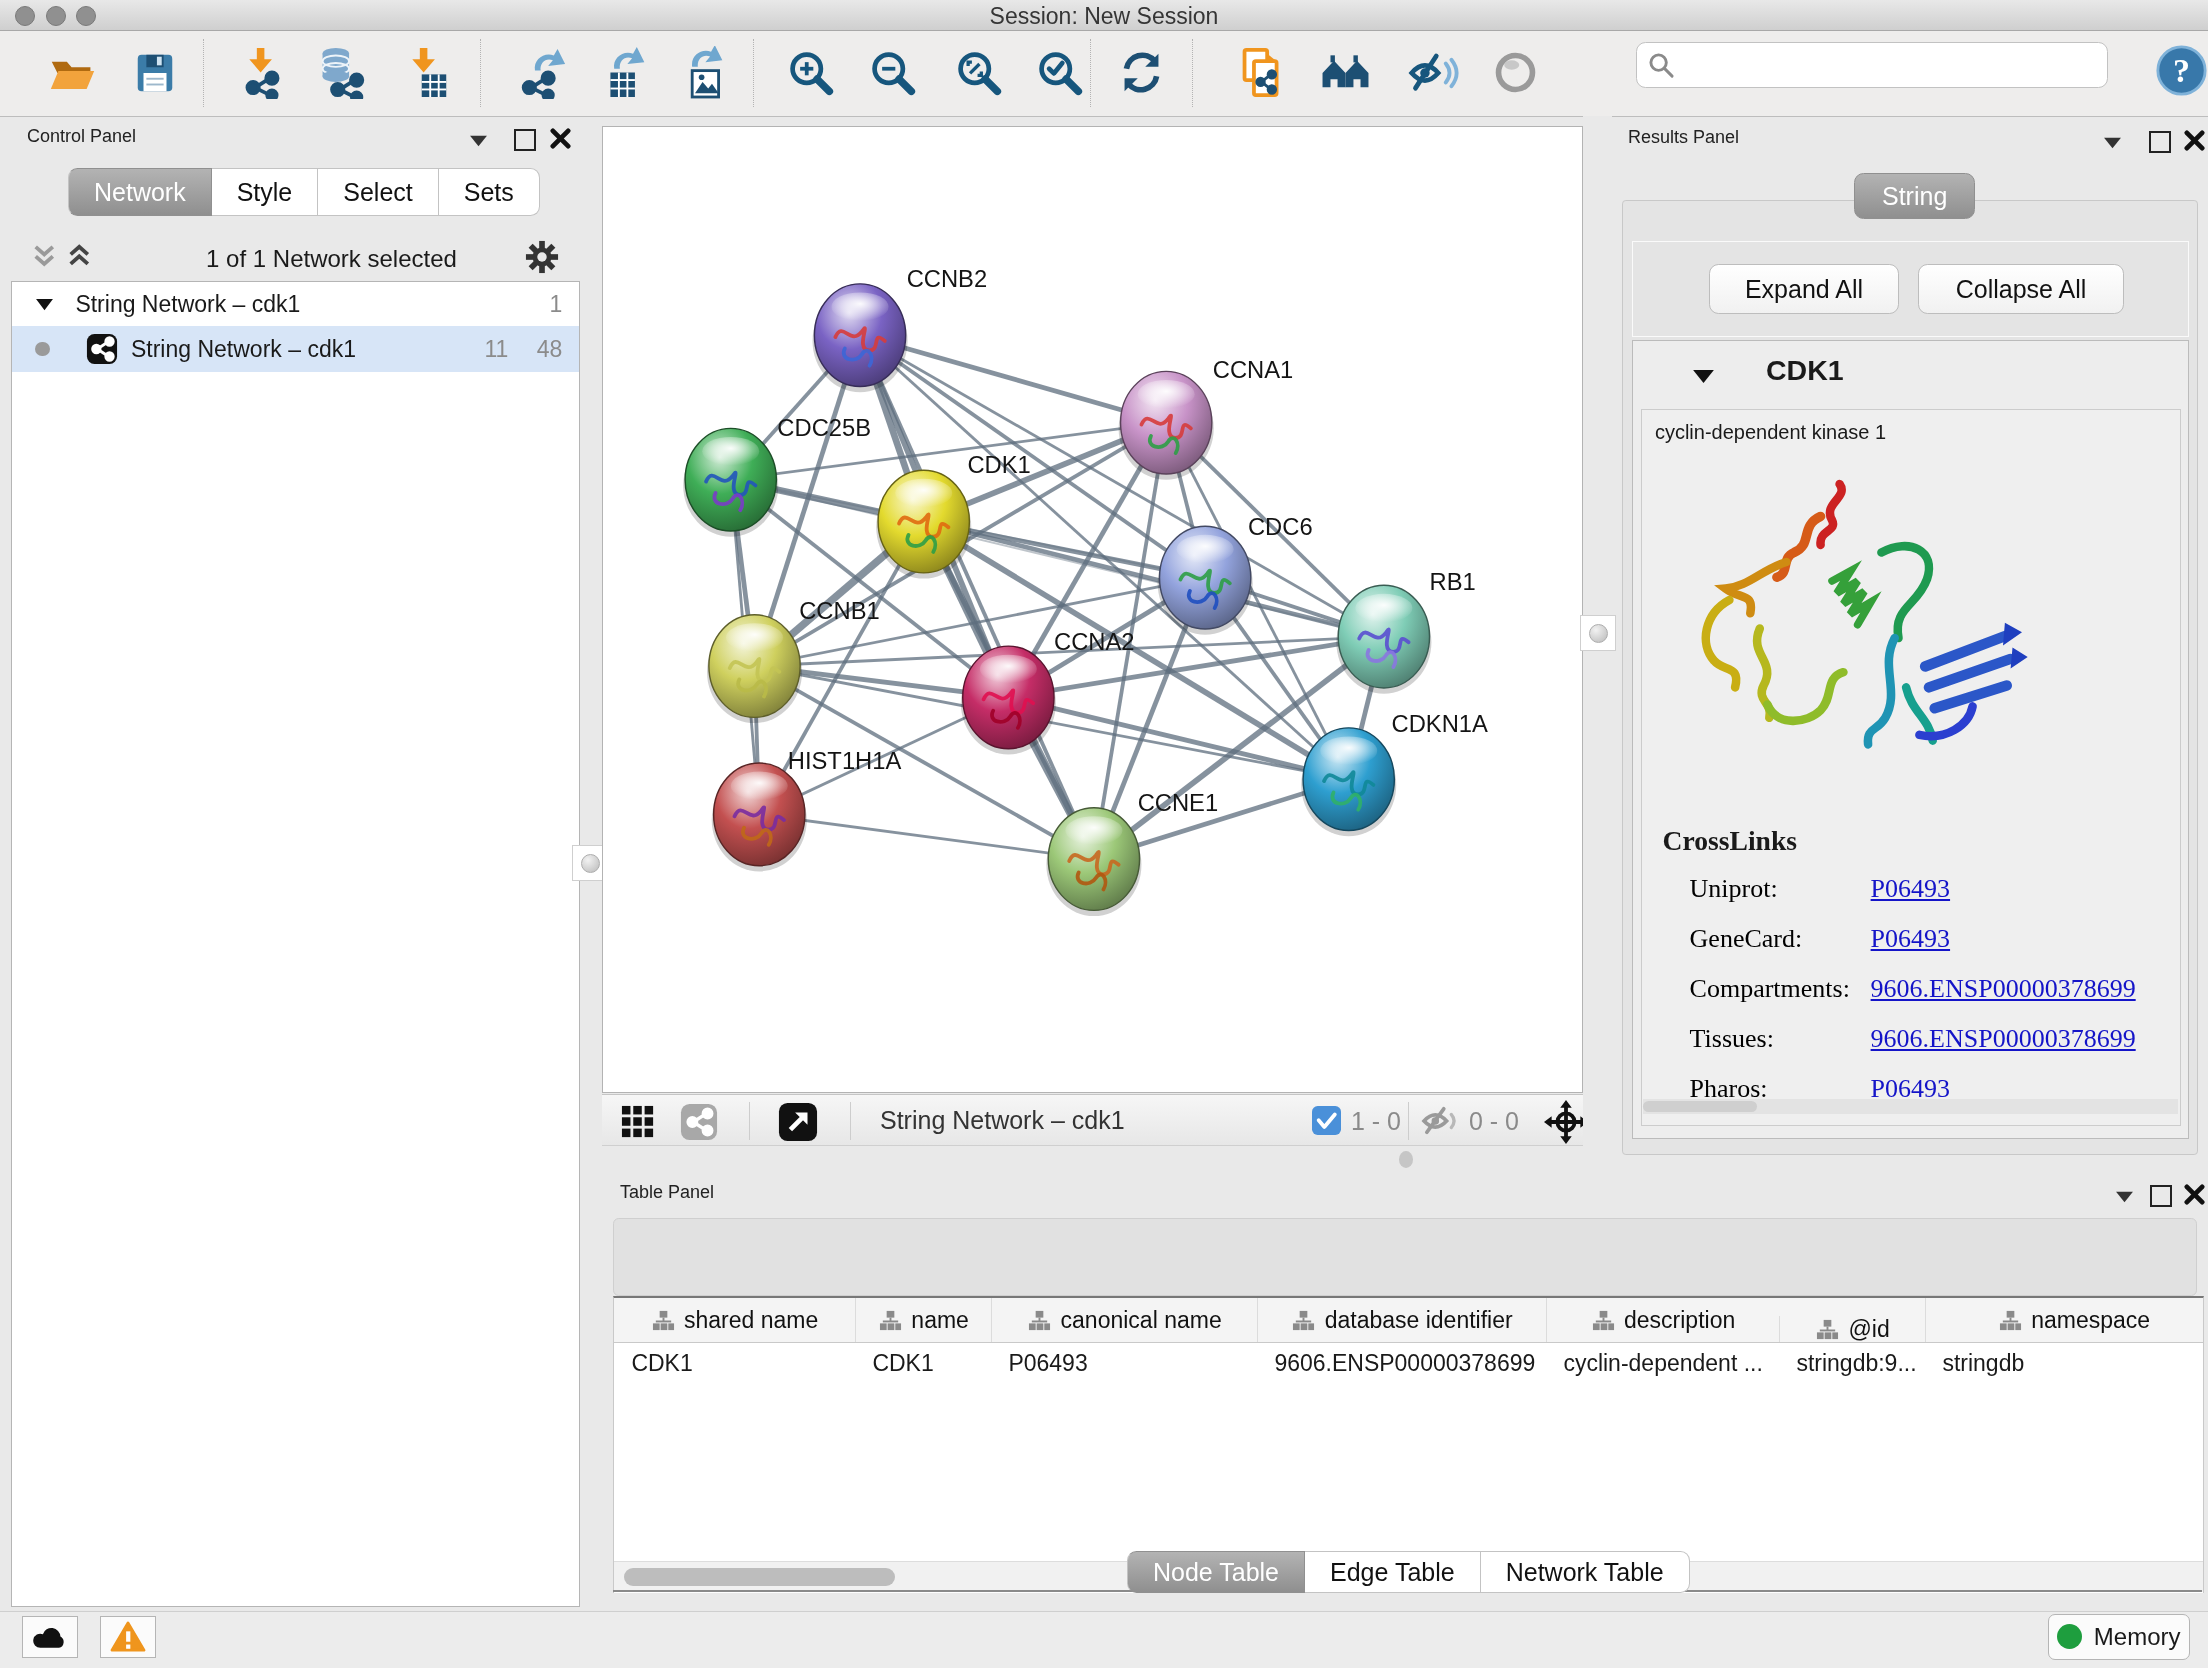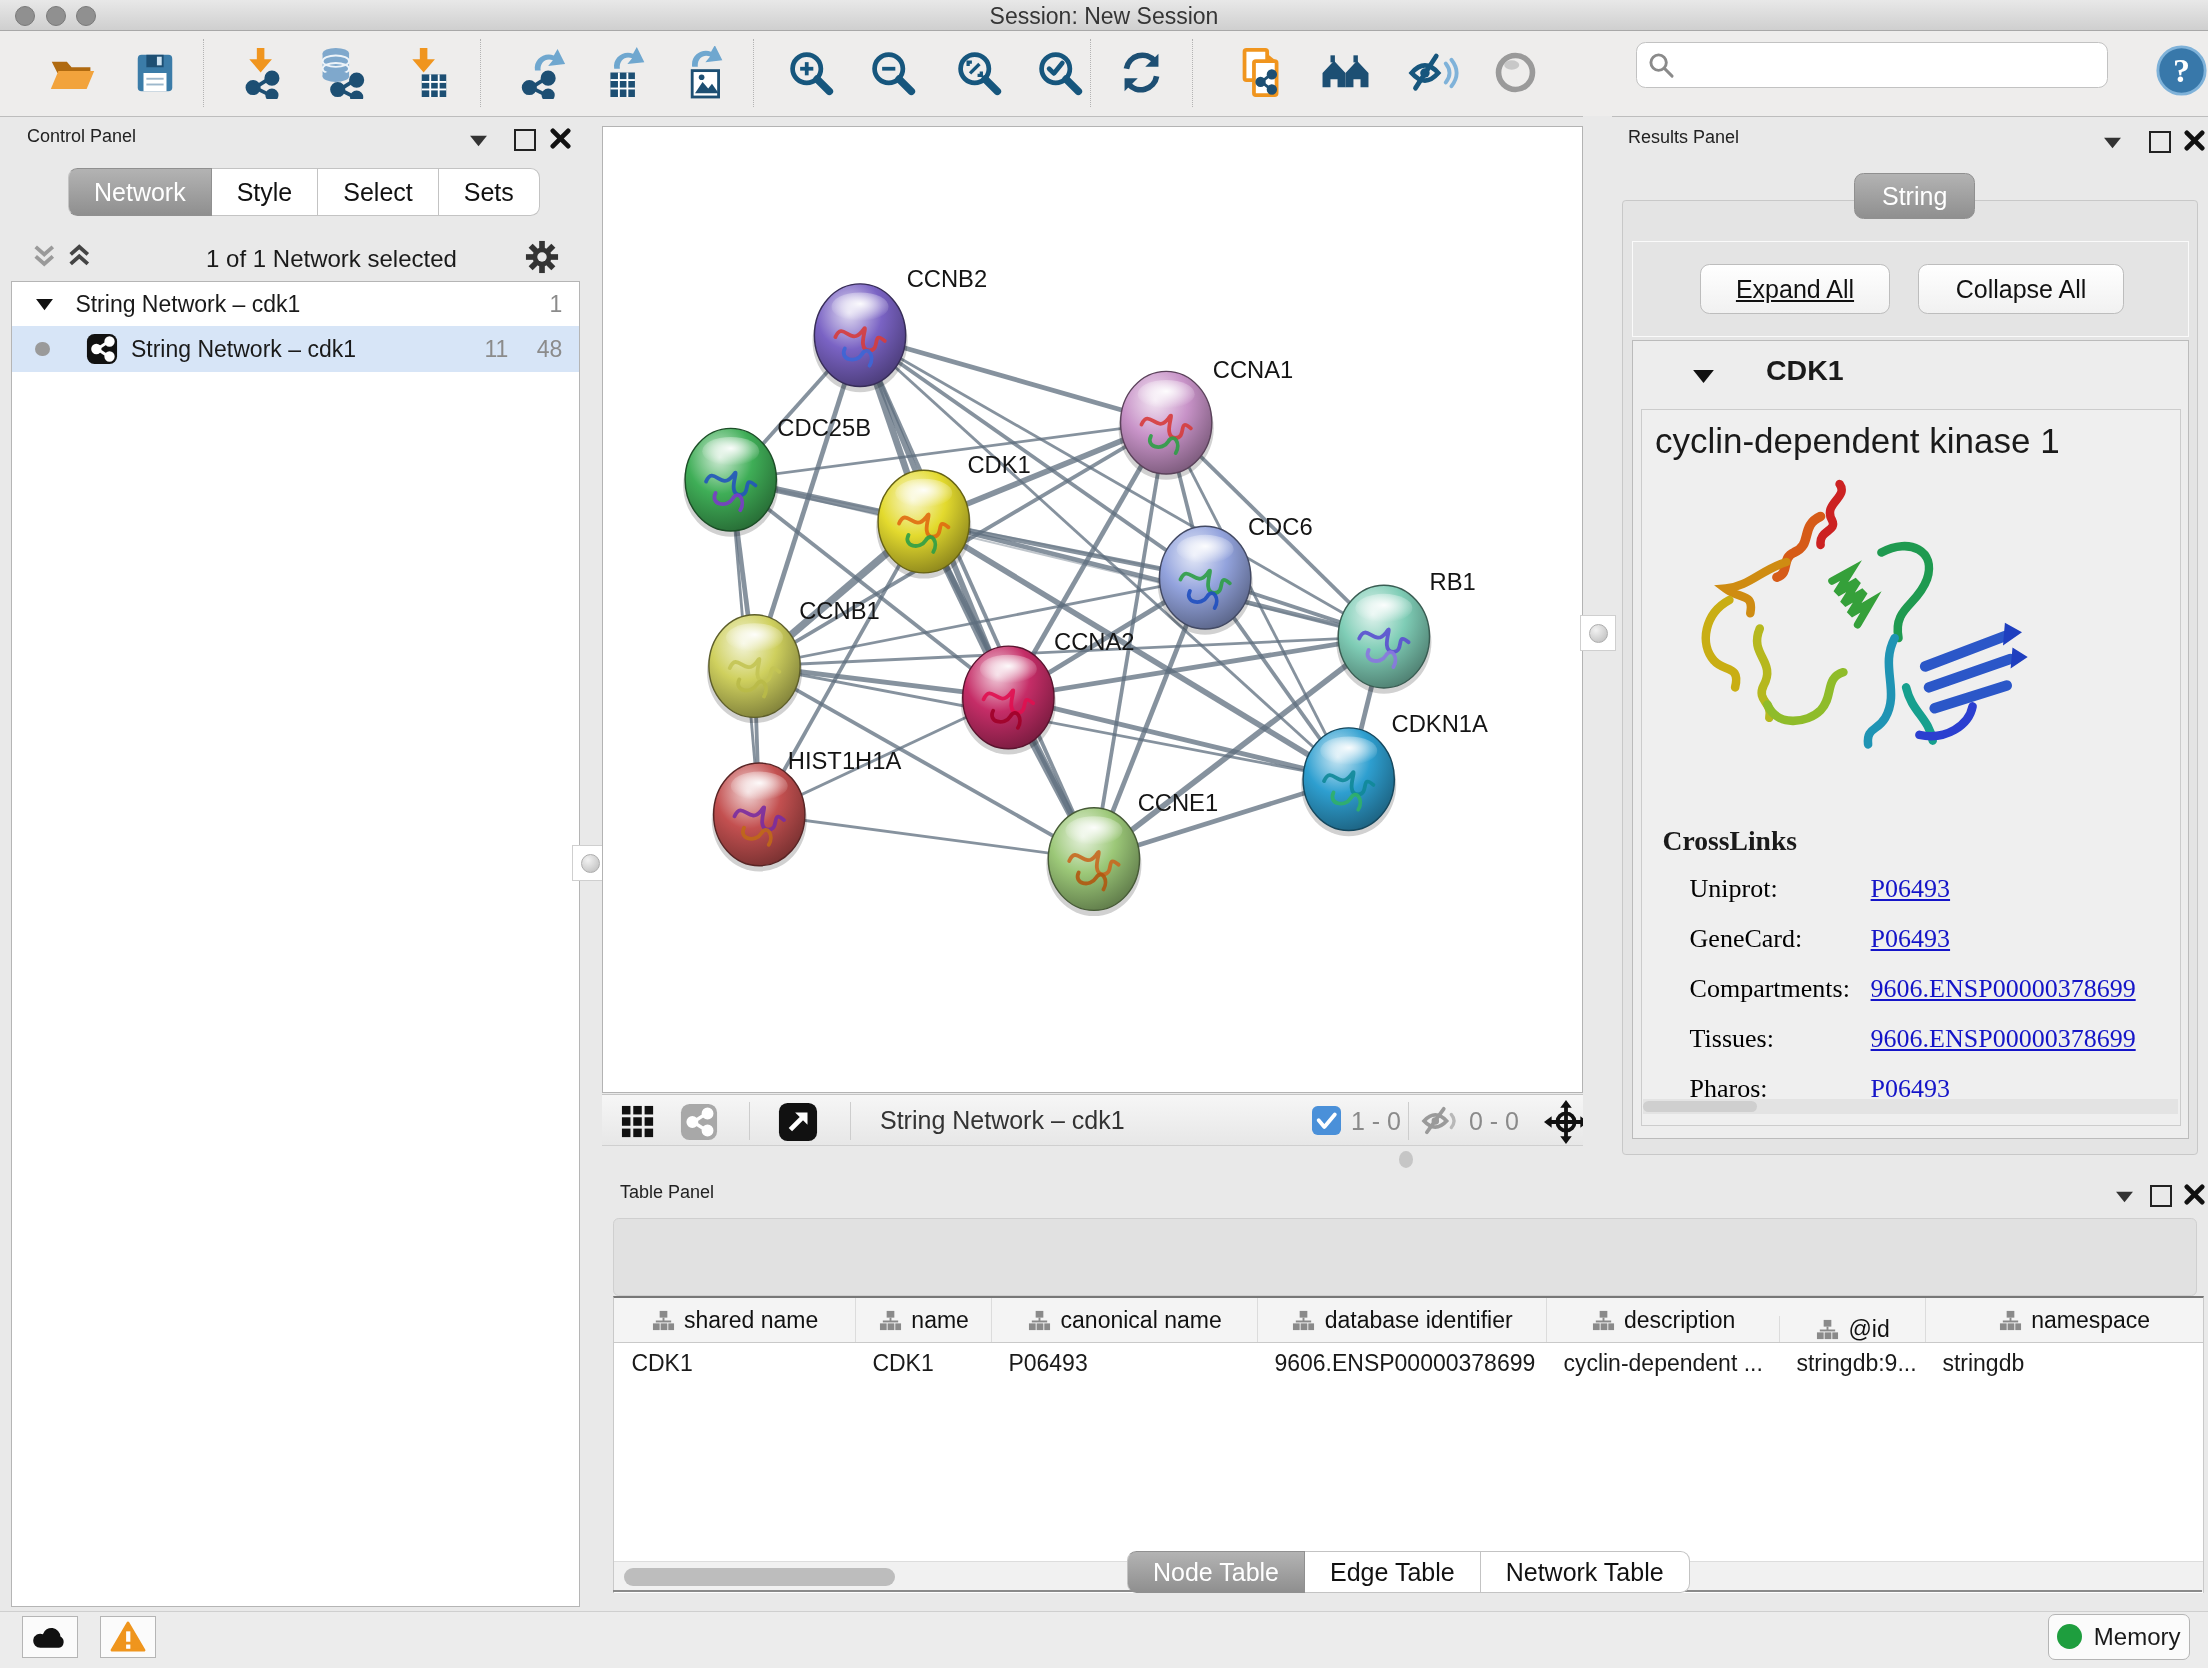--- a/index.html
+++ b/index.html
@@ -602,31 +602,31 @@
   <svg class="abs" style="left:573px;top:14.3px;" width="21" height="21" viewBox="0 0 22 22">
     <line x1="3" y1="3" x2="19" y2="19" stroke="#111" stroke-width="5" stroke-linecap="round"></line>
     <line x1="19" y1="3" x2="3" y2="19" stroke="#111" stroke-width="5" stroke-linecap="round"></line>
   </svg>
 
   <div class="abs rbox" style="left:11.4px;top:84px;width:574px;height:953px;"></div>
   <div class="abs" style="left:243px;top:57px;height:44px;padding:0 27px;background:linear-gradient(#b3b3b3,#8f8f8f);
        border:1px solid #909090;border-radius:9.5px;color:#fff;font-size:25px;display:flex;align-items:center;">String</div>
 
   <div class="abs" style="left:21px;top:125px;width:555px;height:94px;border:1.9px groove #fafafa;">
-    <div class="abs btn" style="left:67px;top:22px;width:188px;height:48px;text-decoration:underline;">Expand All</div>
+    <div class="abs btn" style="left:76px;top:22px;width:188px;height:48px;">Expand All</div>
     <div class="abs btn" style="left:285px;top:22px;width:204px;height:48px;">Collapse All</div>
   </div>
 
   <div class="abs" style="left:21px;top:224px;width:555px;height:797px;border:1px solid #bbb;background:#ededed;">
     <svg class="abs" style="left:59px;top:27px;" width="23" height="17" viewBox="0 0 24 18">
         <polygon points="1,2 23,2 12,16" fill="#111"></polygon>
       </svg>
     <span class="abs" style="left:133px;top:13.3px;font-size:28.5px;font-weight:bold;">CDK1</span>
     <div class="abs" style="left:7.6px;top:68px;width:538px;height:715px;border:1px solid #ccc;background:#efefef;">
-      <span class="abs" style="left:13.3px;top:11.4px;font-size:35px;">cyclin-dependent kinase 1</span>
+      <span class="abs" style="left:13.3px;top:11.4px;font-size:20px;">cyclin-dependent kinase 1</span>
 
       <svg class="abs" style="left:38px;top:57px;" width="380" height="342" viewBox="0 0 400 360">
         <g fill="none" stroke-linecap="round">
           <path d="M168 18 c10 14 -18 20 -8 38 c6 12 -14 10 -12 26" stroke="#cc2222" stroke-width="9"></path>
           <path d="M148 52 c-22 10 -8 30 -28 38 c-14 6 -4 22 -18 26" stroke="#d65b18" stroke-width="10"></path>
           <path d="M112 100 c-26 8 -40 26 -64 28 c16 12 30 4 26 26" stroke="#cf8c12" stroke-width="9"></path>
           <path d="M52 140 c-26 14 -32 46 -16 64 c10 12 28 4 22 28" stroke="#c9ae14" stroke-width="9"></path>
           <path d="M84 170 c-12 28 18 34 4 60 c-8 16 10 18 6 34" stroke="#b6b81e" stroke-width="9"></path>
           <path d="M92 250 c10 24 42 20 56 6 c14 -14 4 -34 24 -40" stroke="#8fbc2a" stroke-width="9"></path>
           <path d="M160 120 l20 -11 -15 24 22 -13 -15 24 22 -13 -15 24 22 -13 -14 24" stroke="#35a03a" stroke-width="8"></path>

